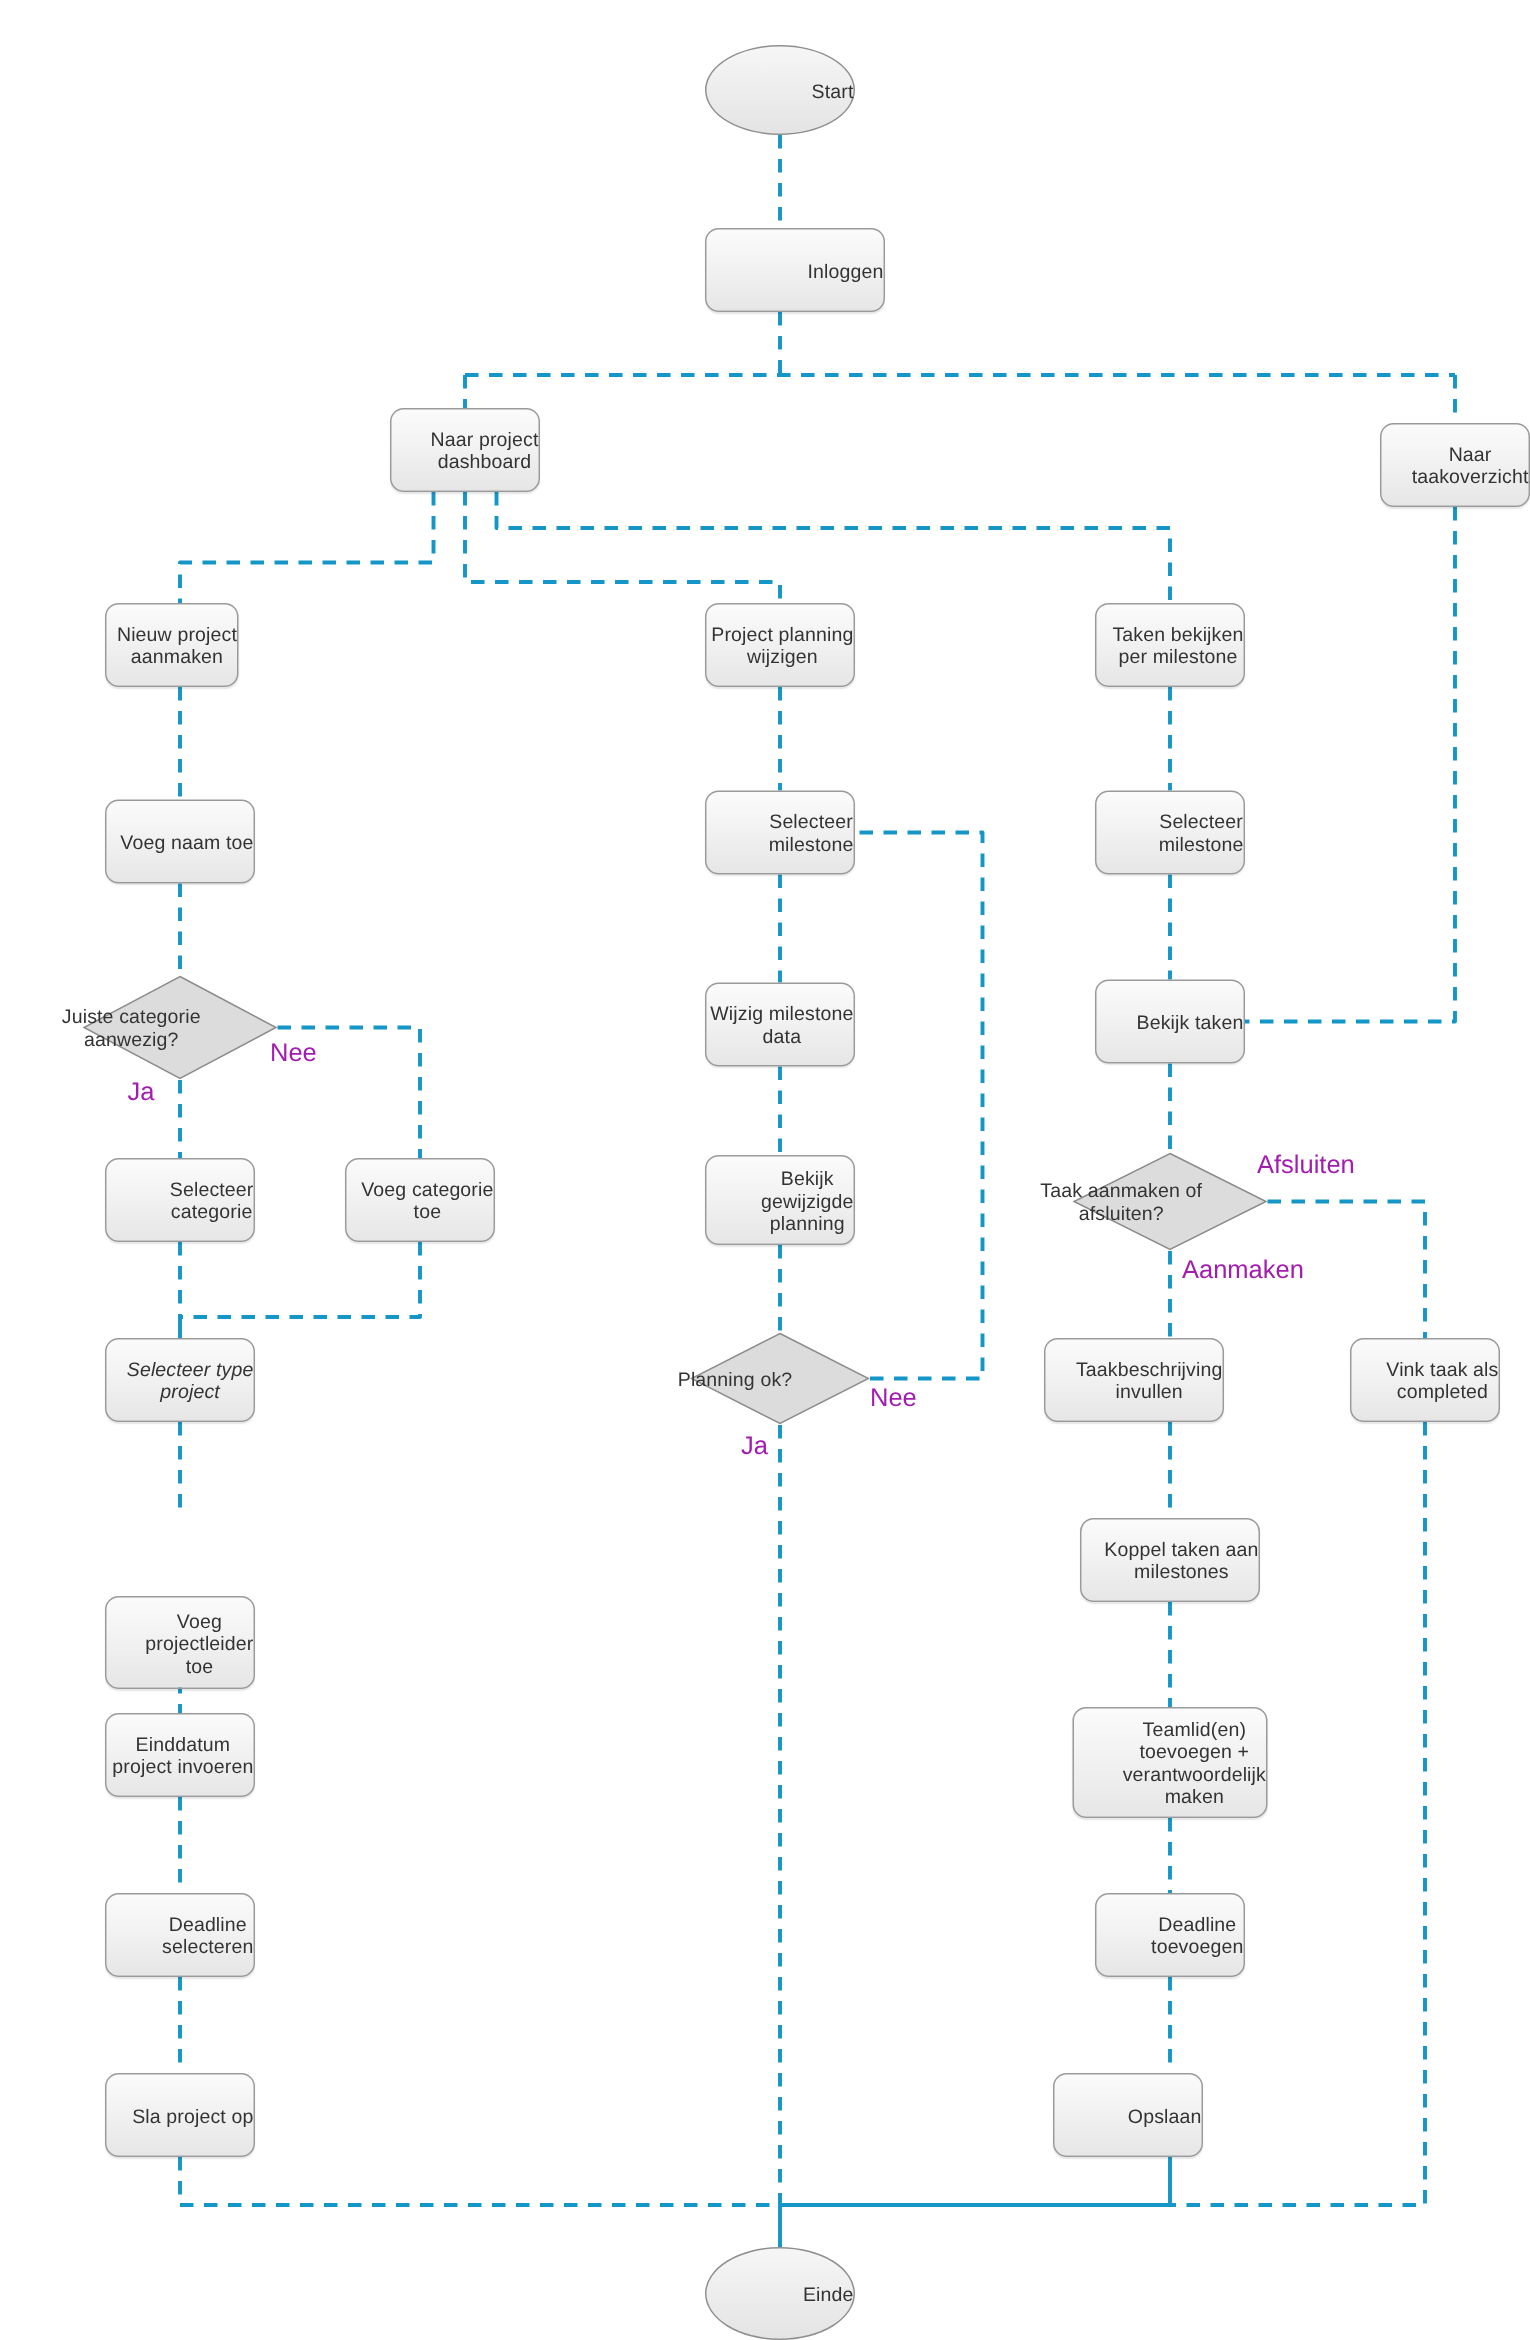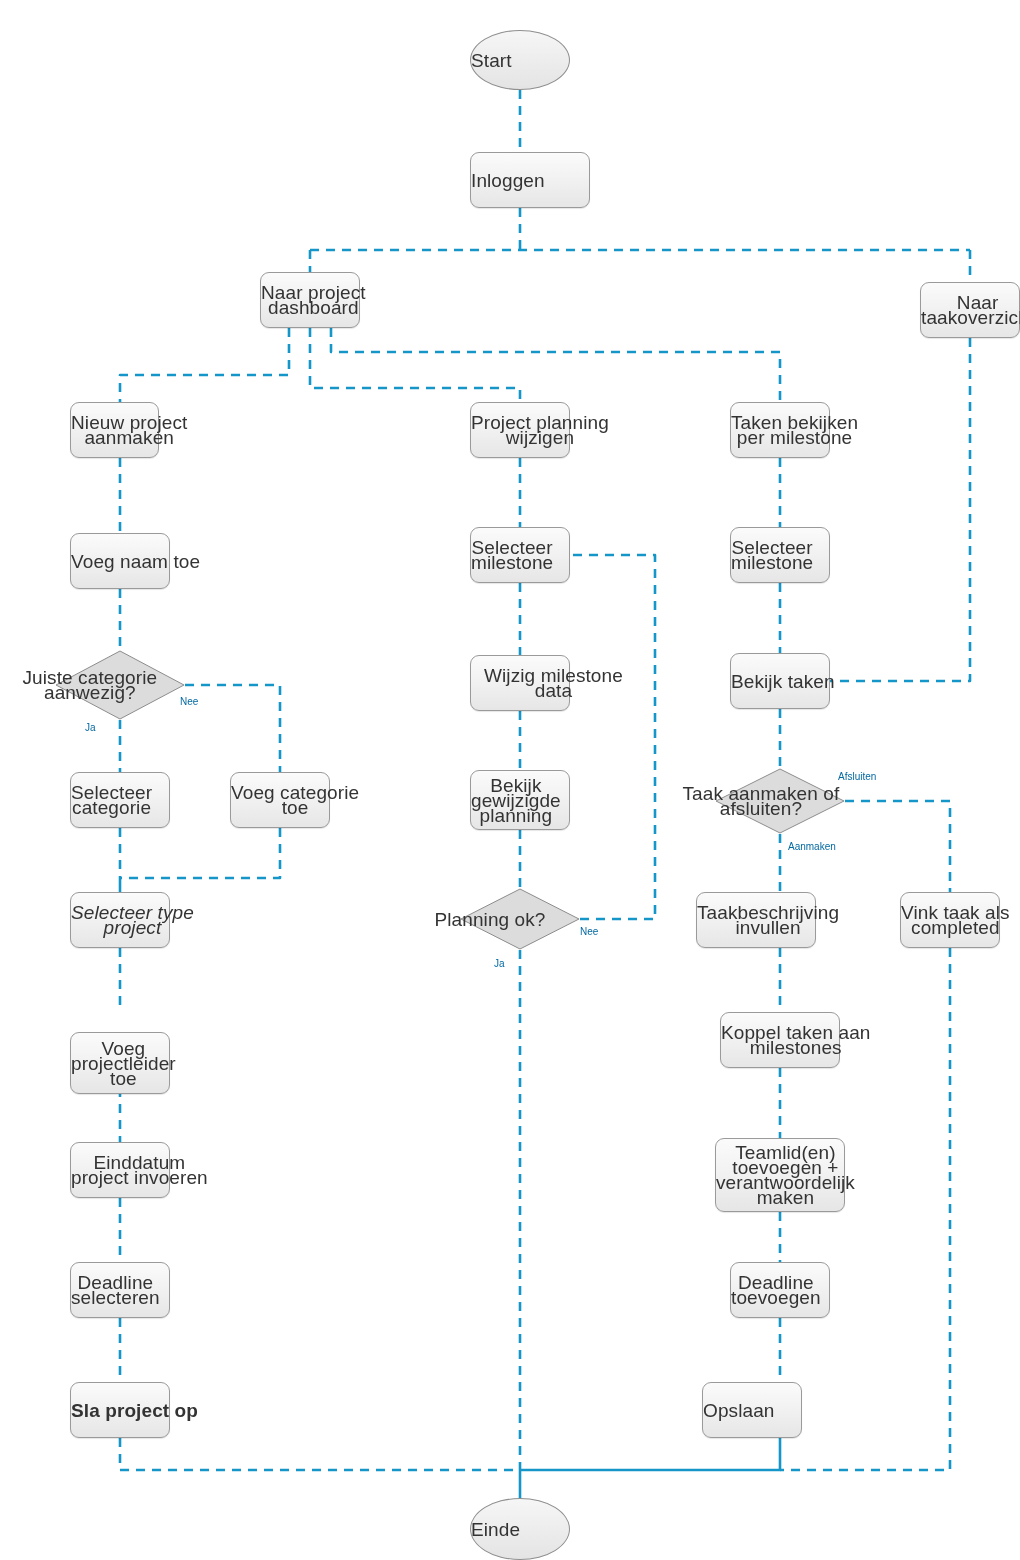--- a/index.html
+++ b/index.html
@@ -1,32 +1,32 @@
 <!DOCTYPE html>
 <html><head>
 <meta charset="utf-8">
 <style>
   html,body{margin:0;padding:0;background:#ffffff;}
   body{font-family:"Liberation Sans","DejaVu Sans",sans-serif;}
   #canvas{position:relative;width:1020px;height:1560px;background:#ffffff;overflow:hidden;}
   svg#wires{position:absolute;left:0;top:0;width:1020px;height:1560px;}
 
   .node{position:absolute;box-sizing:border-box;display:flex;align-items:center;
-        justify-content:flex-start;text-align:center;color:#333333;font-size:19px;
+        justify-content:flex-end;text-align:center;color:#333333;font-size:13px;
         line-height:15px;letter-spacing:0.1px;white-space:pre;}
   .proc{border:1px solid #9a9a9a;border-radius:9px;
         background:linear-gradient(180deg,#fbfbfb 0%,#f2f2f2 45%,#e6e6e6 100%);
         box-shadow:0 1px 1px rgba(0,0,0,0.10);}
   .term{border:1px solid #8f8f8f;border-radius:50%;
         background:linear-gradient(180deg,#f6f6f6 0%,#ededed 50%,#e4e4e4 100%);}
   .dec{background:transparent;border:0;}
   .dec .dshape{position:absolute;left:0;top:0;width:100%;height:100%;}
   .dec .dlabel{position:relative;z-index:2;width:150%;left:-25%;text-align:center;
         display:flex;align-items:center;justify-content:center;height:100%;}
-  .edgelabel{position:absolute;color:#0369a1;font-size:10px;line-height:14px;
+  .edgelabel{position:absolute;color:#a21caf;font-size:17px;line-height:14px;
         white-space:pre;}
 </style>
 </head>
 <body>
 
 <div id="canvas">
   <svg id="wires" viewBox="0 0 1020 1560" xmlns="http://www.w3.org/2000/svg">
       <path d="M520,90 L520,152" fill="none" stroke="#1496c8" stroke-width="2.6" stroke-linecap="butt" stroke-linejoin="round" stroke-dasharray="9 7"></path>
       <path d="M520,208 L520,250" fill="none" stroke="#1496c8" stroke-width="2.6" stroke-linecap="butt" stroke-linejoin="round" stroke-dasharray="9 7"></path>
       <path d="M310,250 L970,250" fill="none" stroke="#1496c8" stroke-width="2.6" stroke-linecap="butt" stroke-linejoin="round" stroke-dasharray="9 7"></path>
@@ -80,28 +80,28 @@
       <div class="node dec" style="left: 55px; top: 650px; width: 130px; height: 70px;"><svg class="dshape" viewBox="0 0 130 70" preserveAspectRatio="none">
           <polygon points="65,1 129,35 65,69 1,35" fill="#dcdcdc" stroke="#8c8c8c" stroke-width="1"></polygon>
         </svg><span class="dlabel">Juiste categorie
 aanwezig?</span></div>
       <div class="node proc" style="left: 70px; top: 772px; width: 100px; height: 56px;"><span>Selecteer
 categorie</span></div>
       <div class="node proc" style="left: 230px; top: 772px; width: 100px; height: 56px;"><span>Voeg categorie
 toe</span></div>
       <div class="node proc" style="left: 70px; top: 892px; width: 100px; height: 56px; font-style: italic;"><span>Selecteer type
 project</span></div>
-      <div class="node proc" style="left: 70px; top: 1032px; width: 100px; height: 62px;"><span>Voeg
+      <div class="node proc" style="left: 70px; top: 1064px; width: 100px; height: 62px;"><span>Voeg
 projectleider
 toe</span></div>
       <div class="node proc" style="left: 70px; top: 1142px; width: 100px; height: 56px;"><span>Einddatum
 project invoeren</span></div>
       <div class="node proc" style="left: 70px; top: 1262px; width: 100px; height: 56px;"><span>Deadline
 selecteren</span></div>
-      <div class="node proc" style="left: 70px; top: 1382px; width: 100px; height: 56px; font-weight: bold;"><span>Sla project op</span></div>
+      <div class="node proc" style="left: 70px; top: 1382px; width: 100px; height: 56px;"><span>Sla project op</span></div>
       <div class="node proc" style="left: 470px; top: 402px; width: 100px; height: 56px;"><span>Project planning
 wijzigen</span></div>
       <div class="node proc" style="left: 470px; top: 527px; width: 100px; height: 56px;"><span>Selecteer
 milestone</span></div>
       <div class="node proc" style="left: 470px; top: 655px; width: 100px; height: 56px; padding-left: 13px;"><span>Wijzig milestone
 data</span></div>
       <div class="node proc" style="left: 470px; top: 770px; width: 100px; height: 60px;"><span>Bekijk
 gewijzigde
 planning</span></div>
       <div class="node dec" style="left: 460px; top: 888px; width: 120px; height: 62px;"><svg class="dshape" viewBox="0 0 120 62" preserveAspectRatio="none">

